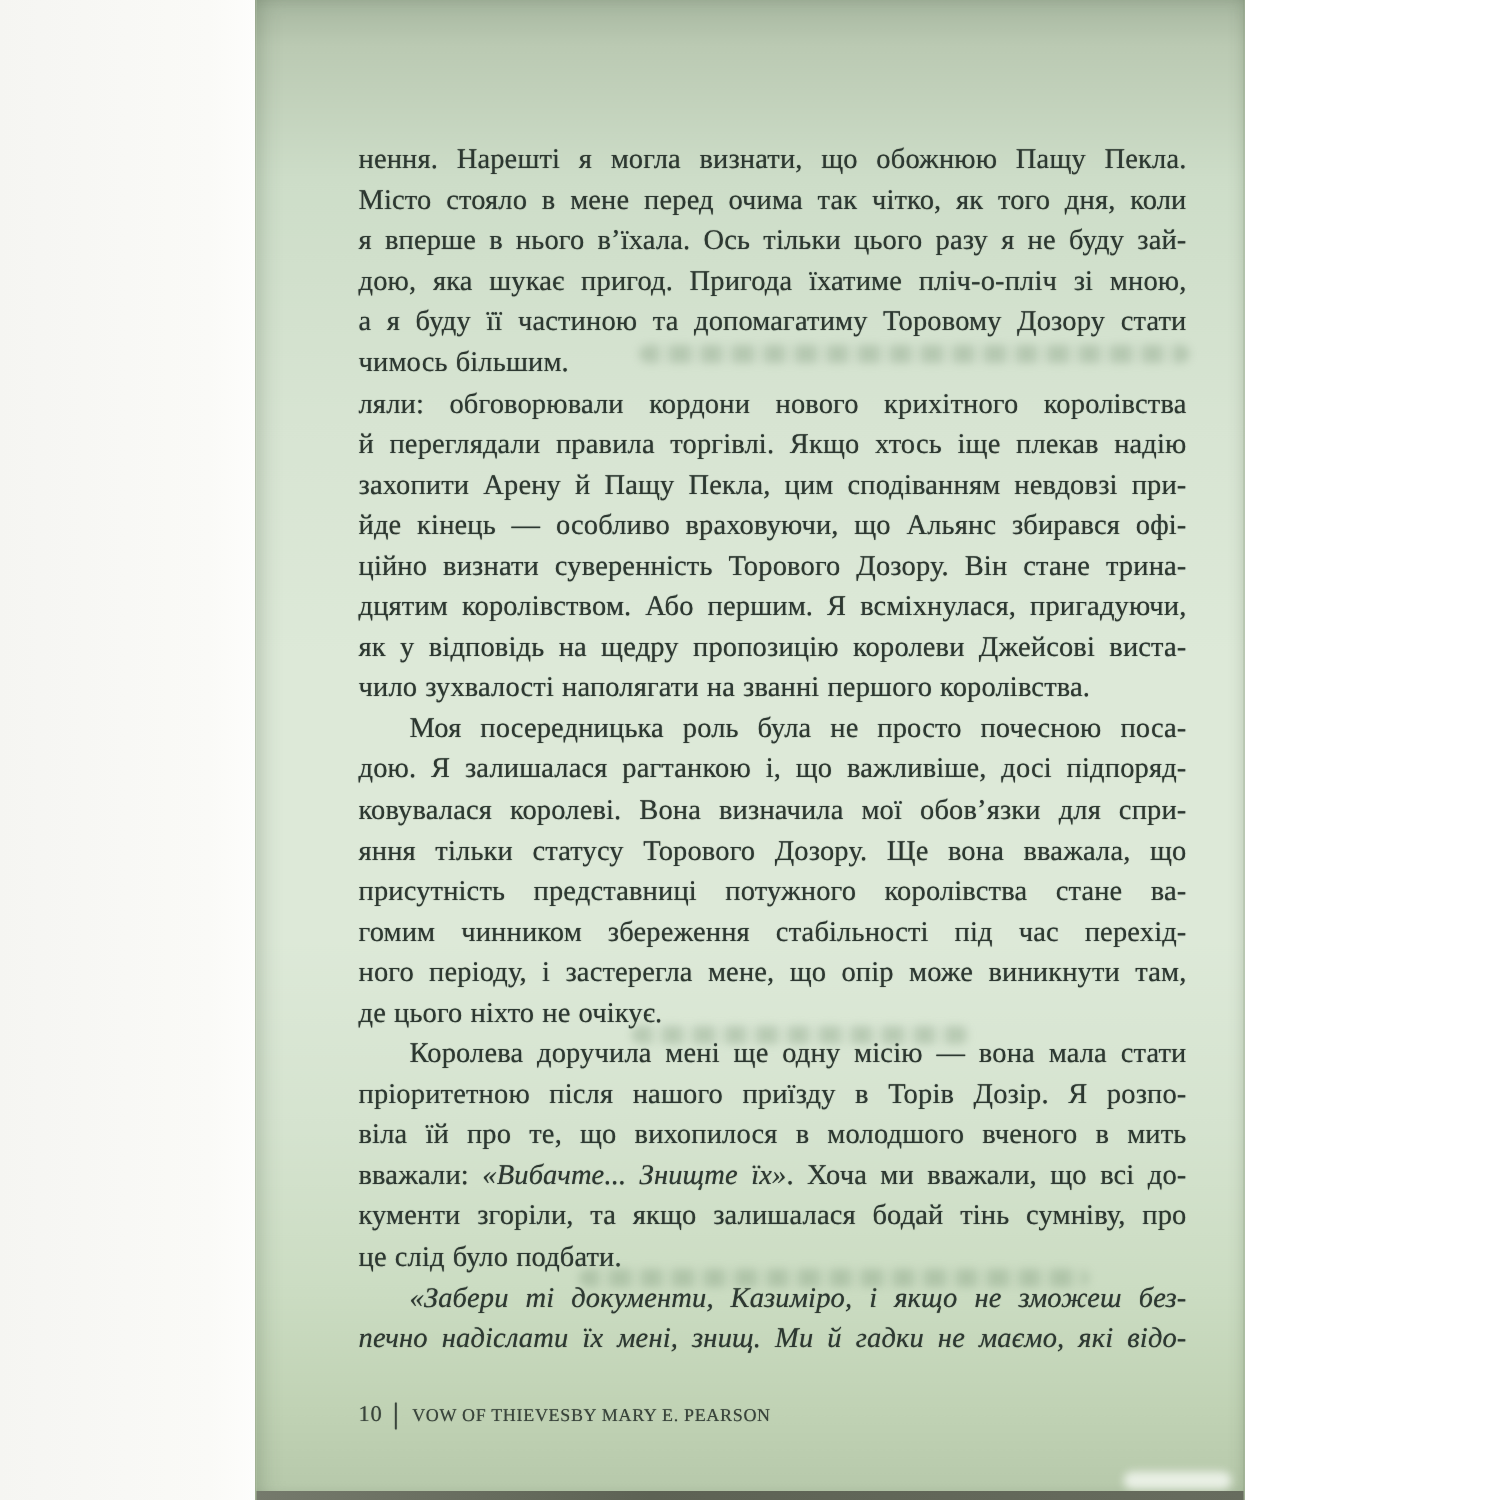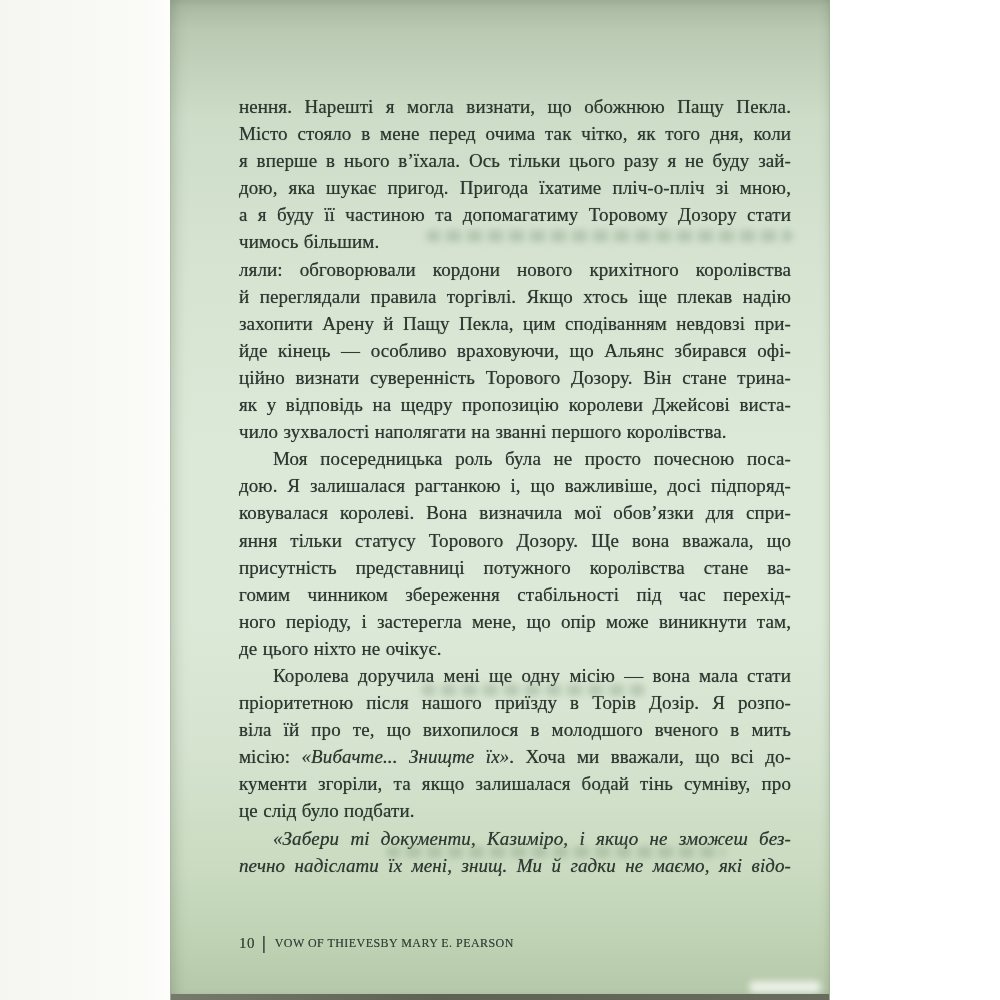--- a/index.html
+++ b/index.html
@@ -72,34 +72,35 @@
         <div class="line">Місто стояло в мене перед очима так чітко, як того дня, коли</div>
         <div class="line">я вперше в нього в’їхала. Ось тільки цього разу я не буду зай-</div>
         <div class="line">дою, яка шукає пригод. Пригода їхатиме пліч-о-пліч зі мною,</div>
         <div class="line">а я буду її частиною та допомагатиму Торовому Дозору стати</div>
         <div class="line end">чимось більшим.</div>
         <div class="line">ляли: обговорювали кордони нового крихітного королівства</div>
         <div class="line">й переглядали правила торгівлі. Якщо хтось іще плекав надію</div>
         <div class="line">захопити Арену й Пащу Пекла, цим сподіванням невдовзі при-</div>
         <div class="line">йде кінець — особливо враховуючи, що Альянс збирався офі-</div>
         <div class="line">ційно визнати суверенність Торового Дозору. Він стане трина-</div>
+        <div class="line">дцятим королівством. Або першим. Я всміхнулася, пригадуючи,</div>
         <div class="line">як у відповідь на щедру пропозицію королеви Джейсові виста-</div>
         <div class="line end">чило зухвалості наполягати на званні першого королівства.</div>
         <div class="line indent">Моя посередницька роль була не просто почесною поса-</div>
         <div class="line">дою. Я залишалася рагтанкою і, що важливіше, досі підпоряд-</div>
         <div class="line">ковувалася королеві. Вона визначила мої обов’язки для спри-</div>
         <div class="line">яння тільки статусу Торового Дозору. Ще вона вважала, що</div>
         <div class="line">присутність представниці потужного королівства стане ва-</div>
         <div class="line">гомим чинником збереження стабільності під час перехід-</div>
         <div class="line">ного періоду, і застерегла мене, що опір може виникнути там,</div>
         <div class="line end">де цього ніхто не очікує.</div>
         <div class="line indent">Королева доручила мені ще одну місію — вона мала стати</div>
         <div class="line">пріоритетною після нашого приїзду в Торів Дозір. Я розпо-</div>
         <div class="line">віла їй про те, що вихопилося в молодшого вченого в мить</div>
-        <div class="line"><span>місію: </span><span style="font-style: italic; font-family: Liberation Serif, serif;">«Вибачте... Знищте їх»</span><span>. Хоча ми вважали, що всі до-</span></div>
+        <div class="line"><span>вважали: </span><span style="font-style: italic; font-family: Liberation Serif, serif;">«Вибачте... Знищте їх»</span><span>. Хоча ми вважали, що всі до-</span></div>
         <div class="line">кументи згоріли, та якщо залишалася бодай тінь сумніву, про</div>
         <div class="line end">це слід було подбати.</div>
         <div class="line indent italic">«Забери ті документи, Казиміро, і якщо не зможеш без-</div>
         <div class="line italic">печно надіслати їх мені, знищ. Ми й гадки не маємо, які відо-</div>
       </div>
 
     <div class="ghost g1"></div>
     <div class="ghost g2"></div>
     <div class="ghost g3"></div>
 

